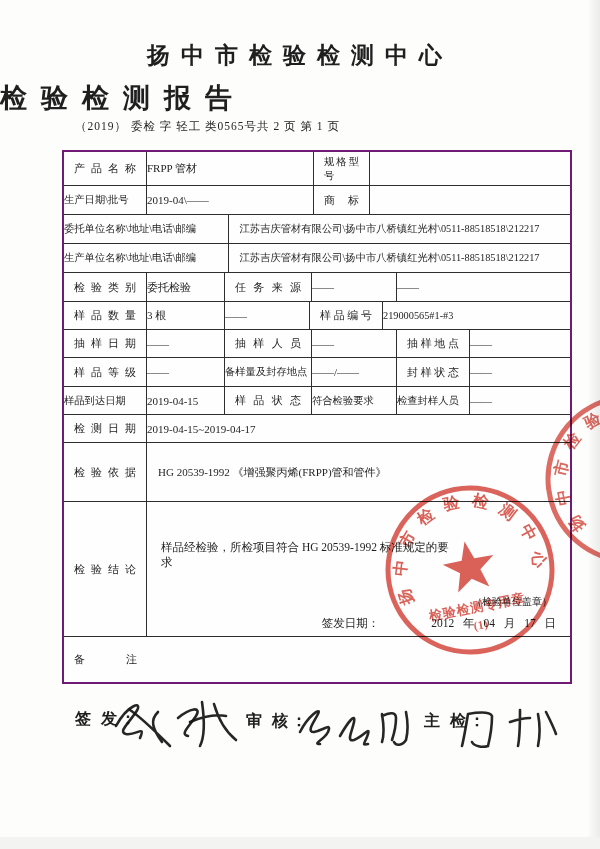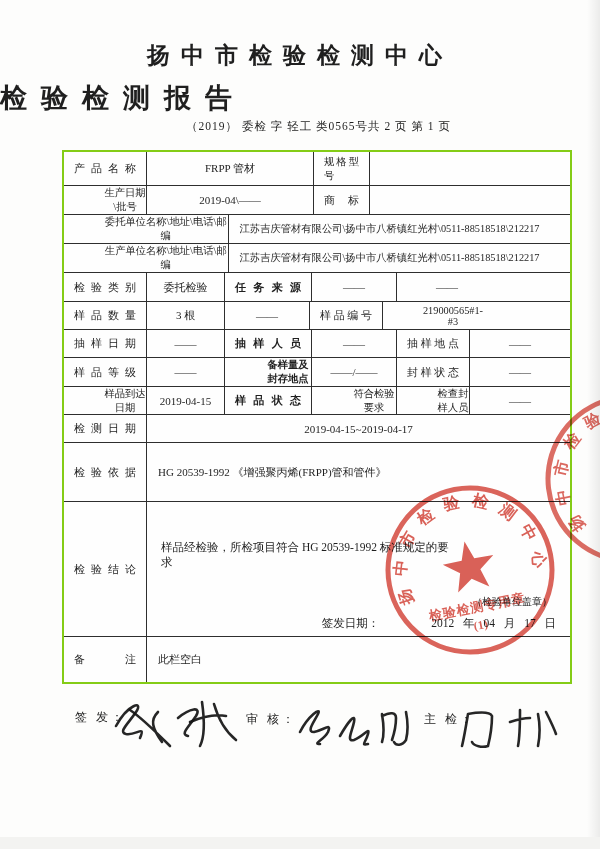--- a/index.html
+++ b/index.html
@@ -9,42 +9,42 @@
     font-family:"Liberation Serif","DejaVu Serif",serif;
   }
   .edge-shadow{position:absolute;right:0;top:0;width:13px;height:100%;
     background:linear-gradient(to right,rgba(0,0,0,0),rgba(0,0,0,0.07));pointer-events:none;}
   .bottom-strip{position:absolute;left:0;bottom:0;width:100%;height:12px;background:#f3f3f1;}
   .org-title{position:absolute;top:40px;left:0;width:100%;text-align:center;
     font-size:23px;font-weight:bold;letter-spacing:11px;}
   .report-title{position:absolute;top:80px;left:0;width:100%;
     font-size:27px;font-weight:bold;letter-spacing:14px;}
   .meta-line{position:absolute;top:119px;left:75px;right:38px;display:flex;
-    justify-content:center;font-size:11.5px;letter-spacing:1px;}
-  .tbl{position:absolute;left:62px;top:150px;width:506px;border:2px solid #84cc16;background:rgba(255,255,255,.6);}
+    justify-content:flex-start;font-size:11.5px;letter-spacing:1px;}
+  .tbl{position:absolute;left:62px;top:150px;width:506px;border:2px solid #701a75;background:rgba(255,255,255,.6);}
   .tr{display:flex;border-bottom:1px solid #2e2e2e;box-sizing:border-box;}
   .tr:last-child{border-bottom:none;}
   .td{border-right:1px solid #2e2e2e;box-sizing:border-box;display:flex;
     align-items:center;justify-content:center;overflow:hidden;font-size:11px;}
   .td:last-child{border-right:none;}
-  .td>span{display:block;width:100%;text-align:center;}
+  .td>span{display:block;width:100%;text-align:left;}
   .td>span.dist{text-align:justify;text-align-last:justify;padding:0 10px;box-sizing:border-box;}
   .td>span.leftpad{text-align:left;padding:0 11px;white-space:nowrap;box-sizing:border-box;}
-  .small{font-size:10.3px;padding-left:40px;}
+  .small{font-size:10.3px;}
   .w83{width:83px;}.w167{width:167px;}.w56{width:56px;}.w200{width:200px;margin-top:44px;}
   .w151{width:171px;}.w355{width:355px;}
-  .w78{width:78px;}.w87{width:87px;font-weight:bold;}.w85{width:85px;}.w73{width:73px;}.w100{width:100px;}
+  .w78{width:78px;}.w87{width:87px;}.w85{width:85px;}.w73{width:73px;}.w100{width:100px;}
   .w423{width:423px;}
   .concl{display:block;position:relative;}
   .concl-text{position:absolute;top:38px;left:14px;right:120px;font-size:11.5px;text-align:left;}
   .seal-note{position:absolute;top:93px;right:18px;font-size:10px;}
   .issue-line{position:absolute;top:114px;right:14px;font-size:11.5px;}
   .issue-line .gap{display:inline-block;width:52px;}
   .issue-date{word-spacing:6px;}
-  .sig-label{position:absolute;font-size:12px;letter-spacing:3px;font-weight:normal;}
+  .sig-label{position:absolute;font-size:16px;letter-spacing:3px;font-weight:bold;}
   .sig-svg{position:absolute;}
   .stamp{position:absolute;opacity:.87;pointer-events:none;mix-blend-mode:multiply;}
 </style>
 </head>
 <body>
 
 <div class="org-title">扬中市检验检测中心</div>
 <div class="report-title">检验检测报告</div>
 <div class="meta-line">
   <span>（2019） 委检 字 轻工 类0565号</span>
@@ -227,23 +227,20 @@
       <div class="seal-note">（检验单位盖章）</div>
       <div class="issue-line">
         <span>签发日期：</span><span class="gap"></span><span class="issue-date">2012 年 04 月 17 日</span>
       </div>
     </div>
   </div>
 
   <div class="tr" style="height:45px">
     <div class="td w83">
         <span class="dist">备注</span>
-      </div>
-    <div class="td w423">
-        <span class="leftpad">此栏空白</span>
       </div>
   </div>
 </div>
 
 <svg class="stamp" style="left:381px;top:481px;transform:rotate(-11deg);" width="178" height="178" viewBox="0 0 178 178">
   <circle cx="89" cy="89" r="82" fill="none" stroke="#d0392e" stroke-width="5" stroke-opacity="0.9"></circle>
   <polygon points="89,60 95.4,78.3 114.7,78.7 99.3,90.3 104.9,108.8 89,97.8 73.1,108.8 78.7,90.3 63.3,78.7 82.6,78.3" fill="#d0392e" fill-opacity="0.92"></polygon>
   <defs>
       <path id="arcMain" d="M 28.8 110.9 A 64 64 0 1 1 149.2 110.9" fill="none"></path>
     </defs>

